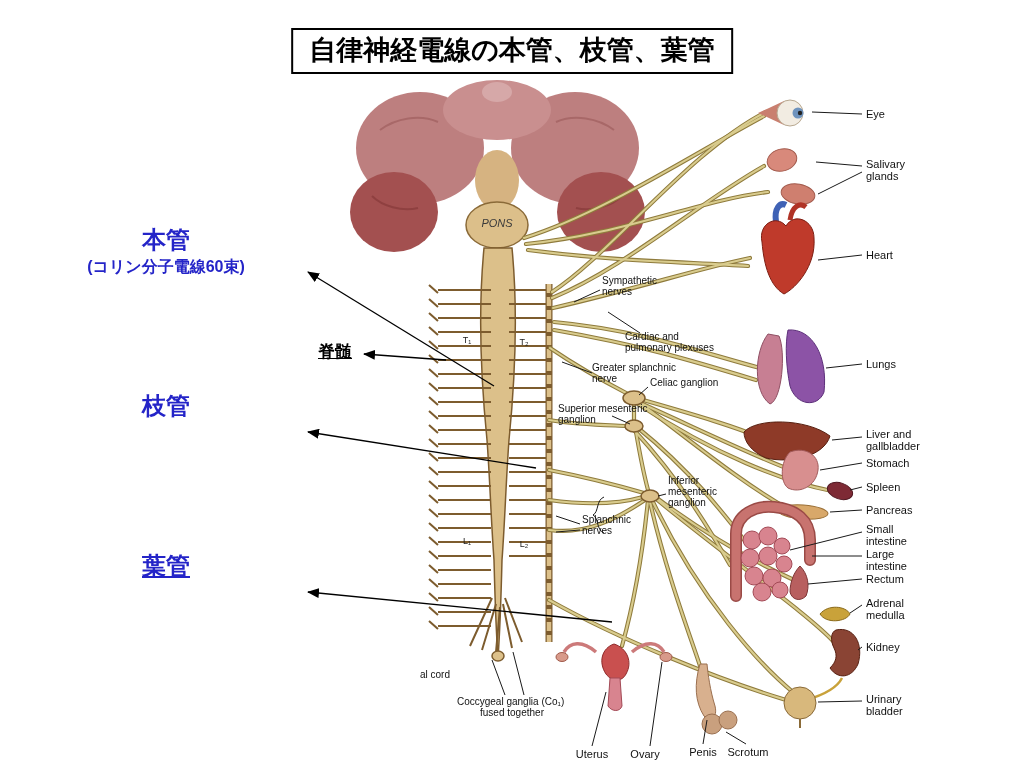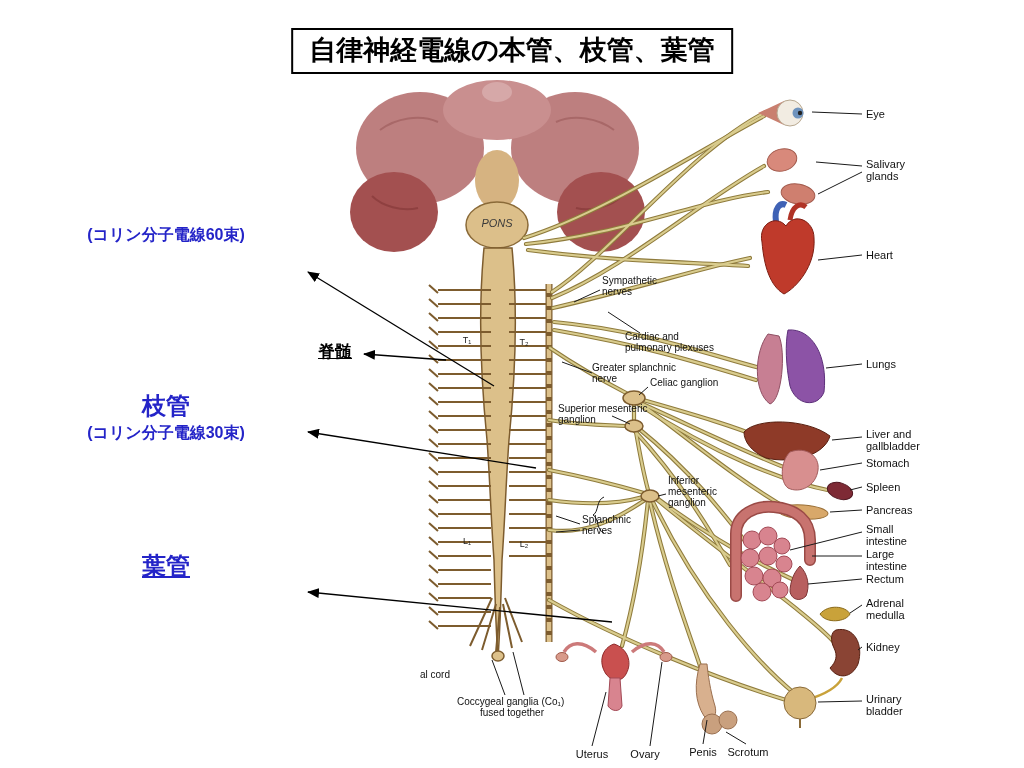--- a/index.html
+++ b/index.html
@@ -278,24 +278,24 @@
       <tspan x="866" dy="12">bladder</tspan>
     </text>
 
     <text class="olabel-mid" x="592" y="758">Uterus</text>
     <text class="olabel-mid" x="645" y="758">Ovary</text>
     <text class="olabel-mid" x="703" y="756">Penis</text>
     <text class="olabel-mid" x="748" y="756">Scrotum</text>
   </svg>
 
   <div class="ann ann-honkan">
+    <div class="l1">本管</div>
     <div class="l2">(コリン分子電線60束)</div>
   </div>
   <div class="ann ann-edakan">
     <div class="l1">枝管</div>
-    <div class="l2">(コリン分子電線30束)</div>
   </div>
   <div class="ann ann-youkan">
     <div class="l1">葉管</div>
   </div>
   <div class="sekizui">脊髄</div>
 
 </div>
 
 </body></html>

